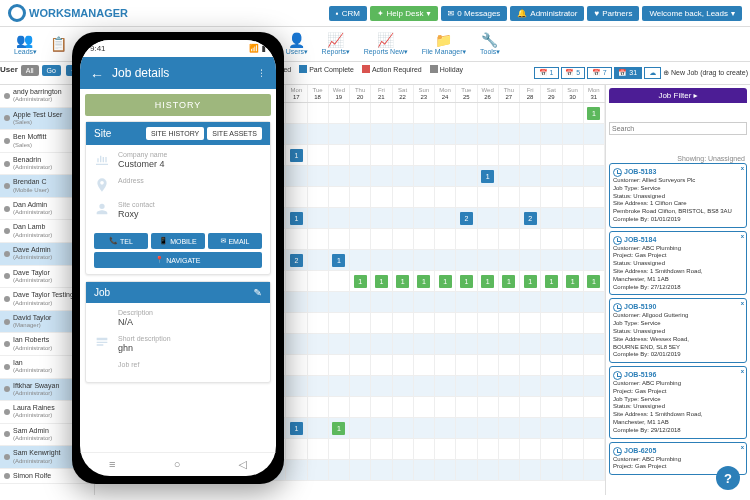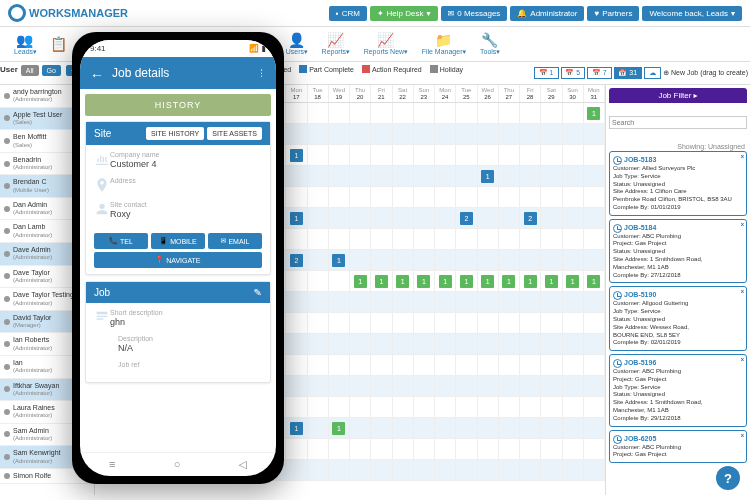--- a/index.html
+++ b/index.html
@@ -30,21 +30,21 @@
 .gh .day{flex:1;text-align:center;font-size:6px;padding:2px 0;border-right:1px solid #eee;line-height:1.1}
 .gh .day .dn{color:#999}
 .grow{display:flex;height:21px;border-bottom:1px solid #eee}
 .grow .cell{flex:1;border-right:1px solid #eee;position:relative;display:flex;align-items:center;justify-content:center}
 .grow.alt{background:#eaf3fa}
 .blk{width:13px;height:13px;color:#fff;font-size:7px;display:flex;align-items:center;justify-content:center;border-radius:1px}
 .blk.b{background:#2c7fb8}
 .blk.g{background:#5cb85c}
 .rpanel{width:145px;border-left:1px solid #ddd;padding:3px;overflow:hidden}
 .jf{background:#4c1d95;color:#fff;text-align:center;padding:3px;font-size:8px;border-radius:3px 3px 0 0}
-.srch{width:100%;border:1px solid #ccc;padding:2px;font-size:7px;margin:13px 0}
+.srch{width:100%;border:1px solid #ccc;padding:2px;font-size:7px;margin:19px 0}
 .jcard{border:1px solid #2c7fb8;border-radius:3px;padding:3px;margin-bottom:3px;font-size:6px;line-height:1.3;position:relative}
 .jcard .jid{color:#2c7fb8;font-weight:bold;font-size:7px}
 .jcard .x{position:absolute;top:1px;right:2px;color:#2c7fb8;font-weight:bold}
 .jcard .clk{display:inline-block;width:9px;height:9px;border:1px solid #2c7fb8;border-radius:50%;vertical-align:middle;margin-right:2px;position:relative}
 .jcard .clk::after{content:"";position:absolute;width:3px;height:3px;border-left:1px solid #2c7fb8;border-bottom:1px solid #2c7fb8;left:3px;top:1px}
 .view-ctrl{display:flex;gap:2px;align-items:center;font-size:7px;padding:2px}
 .vc{border:1px solid #2c7fb8;padding:1px 4px;color:#2c7fb8}
 .vc.on{background:#2c7fb8;color:#fff}
 .float-help{position:absolute;bottom:10px;right:10px;width:24px;height:24px;border-radius:50%;background:#2c7fb8;color:#fff;display:flex;align-items:center;justify-content:center;font-size:13px;font-weight:bold}
 
@@ -54,21 +54,21 @@
 .pstat{display:flex;justify-content:space-between;padding:4px 10px;font-size:8px;color:#333;background:#fff}
 .phd{background:#2c7fb8;color:#fff;padding:8px 10px;display:flex;align-items:center;gap:8px}
 .phd .back{font-size:14px}
 .phd .ttl{font-size:12px;font-weight:normal;flex:1}
 .pstatus{background:#9eb77d;color:#fff;text-align:center;padding:6px;font-size:9px;letter-spacing:1px;margin:5px;border-radius:2px}
 .psec{background:#fff;margin:0 5px 6px;border:1px solid #e5e5e5;border-radius:3px;box-shadow:0 1px 2px rgba(0,0,0,.08)}
 .psec-hd{background:#2c7fb8;color:#fff;padding:5px 8px;font-size:10px;display:flex;align-items:center;justify-content:space-between}
 .psec-hd .tabs{display:flex;gap:3px}
 .psec-hd .tab{background:#fff;color:#333;padding:3px 5px;font-size:7px;border-radius:2px}
 .pbody{padding:6px 8px}
-.pfld{margin-bottom:8px;display:flex;align-items:flex-start}
+.pfld{margin-bottom:8px;display:flex;gap:8px;align-items:flex-start}
 .pfld .ico{width:16px;height:16px;flex-shrink:0;opacity:.5}
 .pfld .ico svg{width:100%;height:100%;fill:#a8c5dd}
 .pfld .c .lb{font-size:7px;color:#aaa}
 .pfld .c .vl{font-size:9px;color:#444;margin-top:1px}
 .pbtns{display:flex;gap:3px;padding:0 8px 6px;flex-wrap:wrap}
 .pbtn{background:#2c7fb8;color:#fff;padding:4px 6px;font-size:7px;border-radius:2px;display:flex;align-items:center;gap:2px;flex:1;justify-content:center}
 .pbtn.full{flex-basis:100%}
 .pnav{display:flex;justify-content:space-around;padding:5px 0;border-top:1px solid #eee;font-size:11px;color:#888}
 .showing{font-size:7px;text-align:right;color:#888;padding:1px 2px}
 </style>
@@ -1046,36 +1046,36 @@
       </div>
     </div>
 
     <div class="psec">
       <div class="psec-hd">
           <span>Job</span>
           <span style="font-size:10px">✎</span>
         </div>
       <div class="pbody">
         <div class="pfld">
+            <span class="c" style="margin-left:24px">
+              <div class="lb">Description</div>
+              <div class="vl">N/A</div>
+            </span>
+          </div>
+        <div class="pfld">
             <span class="ico"><svg viewBox="0 0 24 24">
                 <path d="M4 4h16v4H4zM4 10h16v2H4zM4 14h10v2H4z"></path>
               </svg></span>
             <span class="c">
               <div class="lb">Short description</div>
               <div class="vl">ghn</div>
             </span>
           </div>
         <div class="pfld">
             <span class="c" style="margin-left:24px">
-              <div class="lb">Description</div>
-              <div class="vl">N/A</div>
-            </span>
-          </div>
-        <div class="pfld">
-            <span class="c" style="margin-left:24px">
               <div class="lb">Job ref</div>
             </span>
           </div>
       </div>
     </div>
 
     <div style="flex:1"></div>
     <div class="pnav">
       <span>≡</span>
       <span>○</span>

